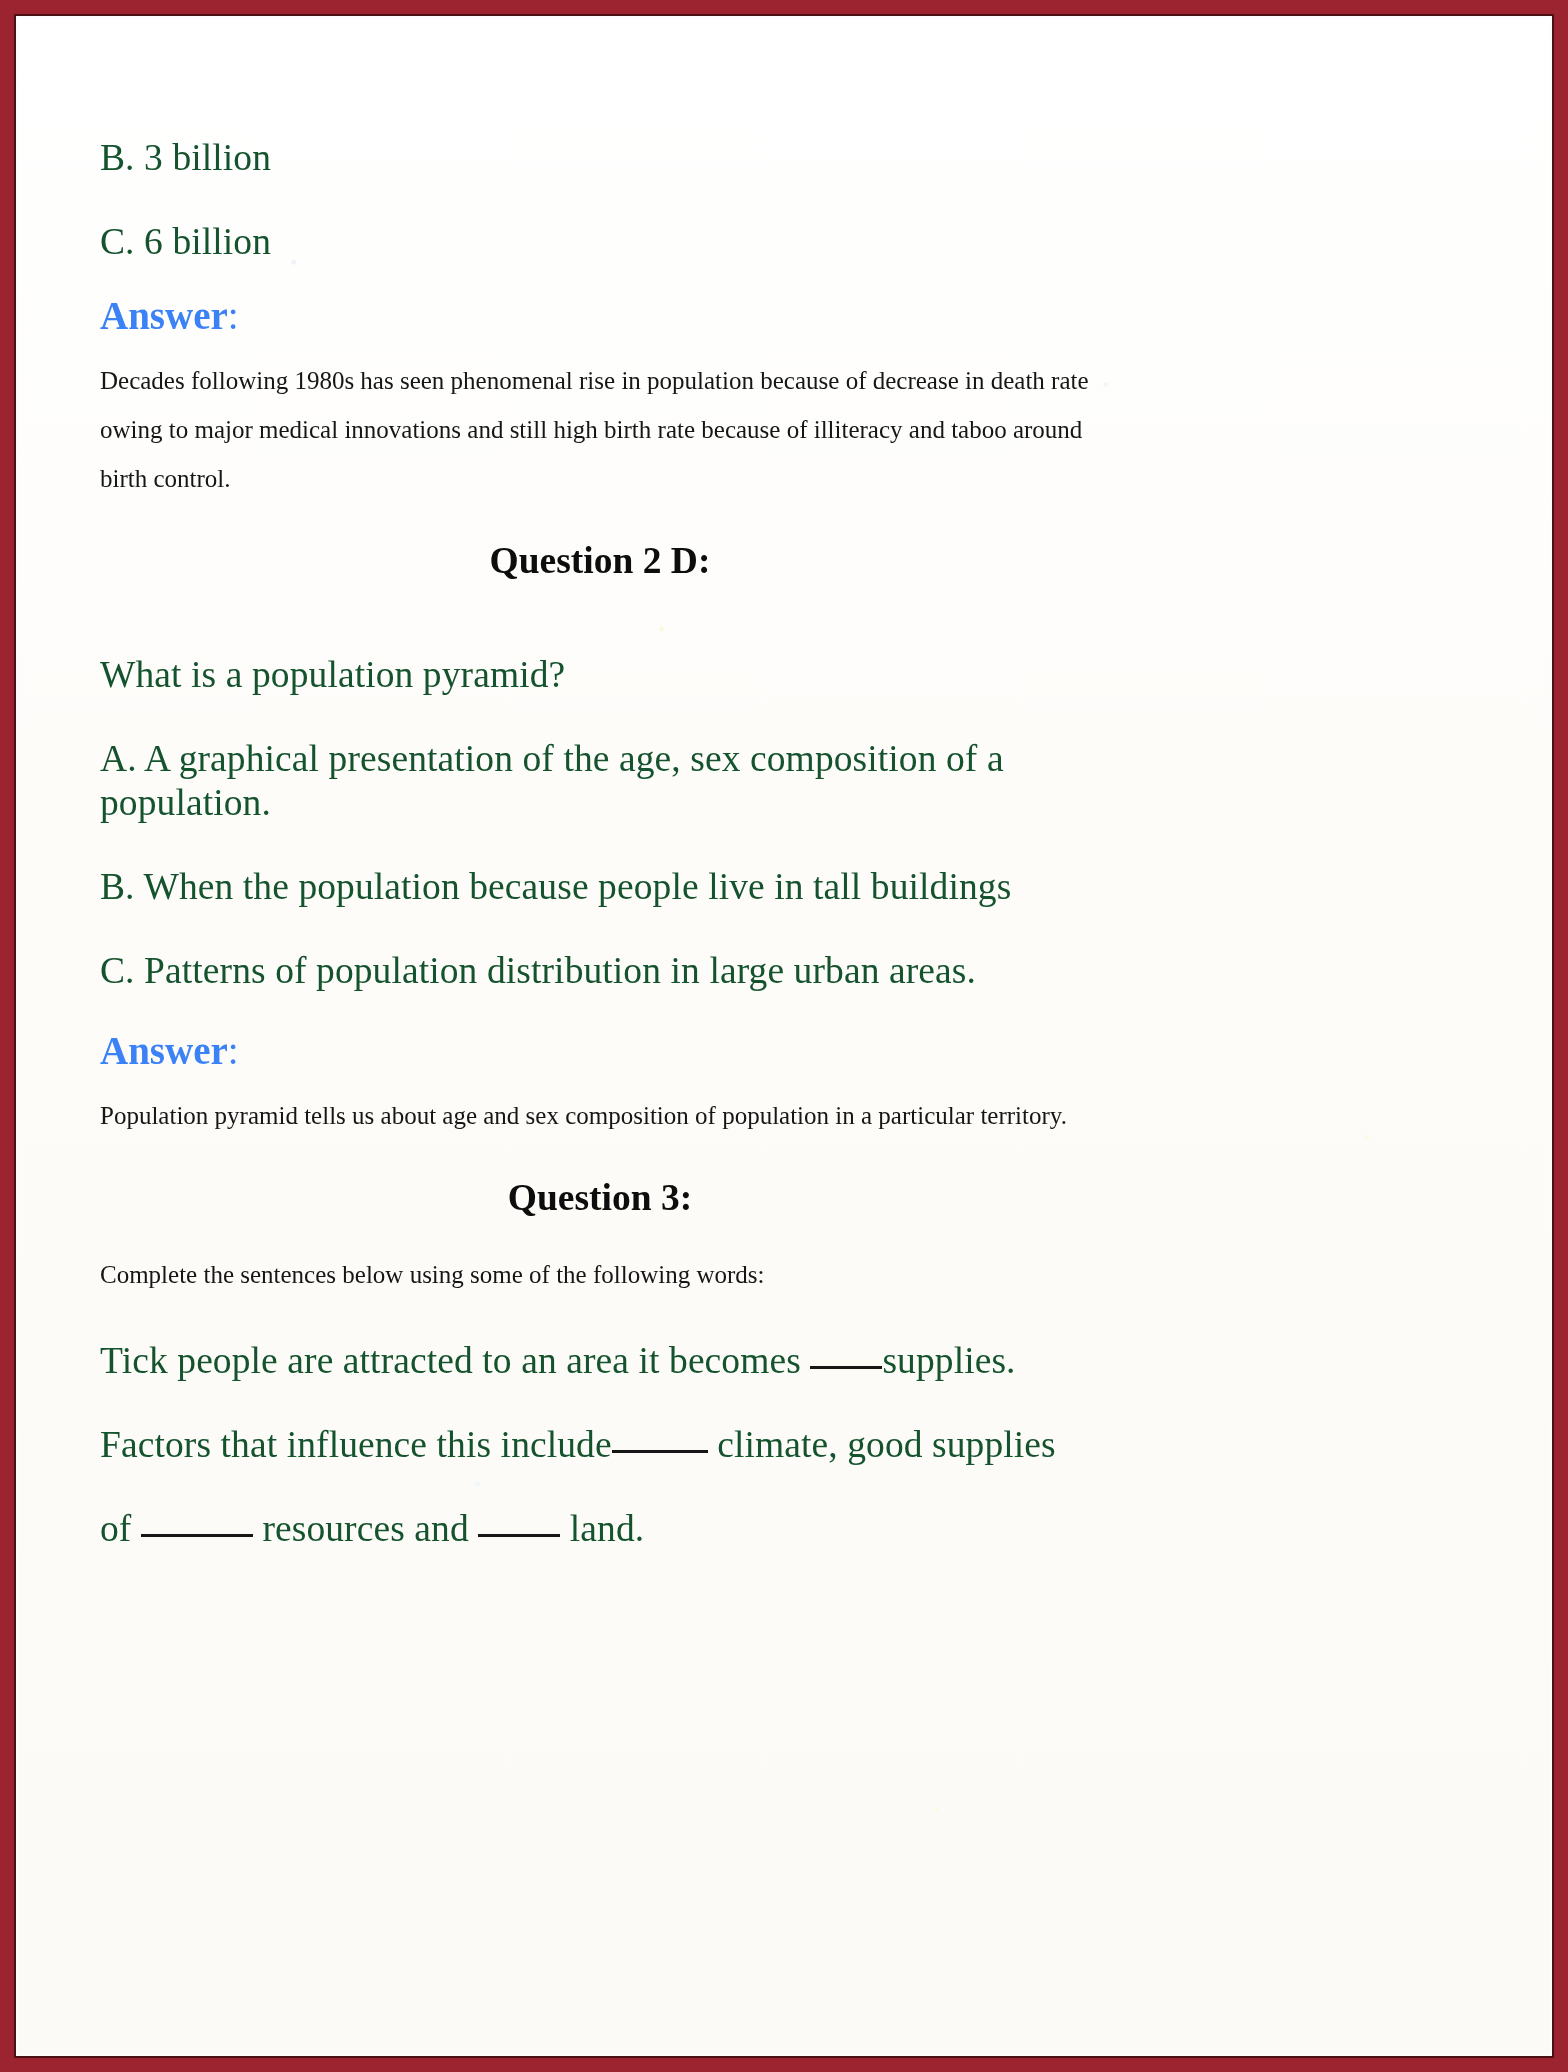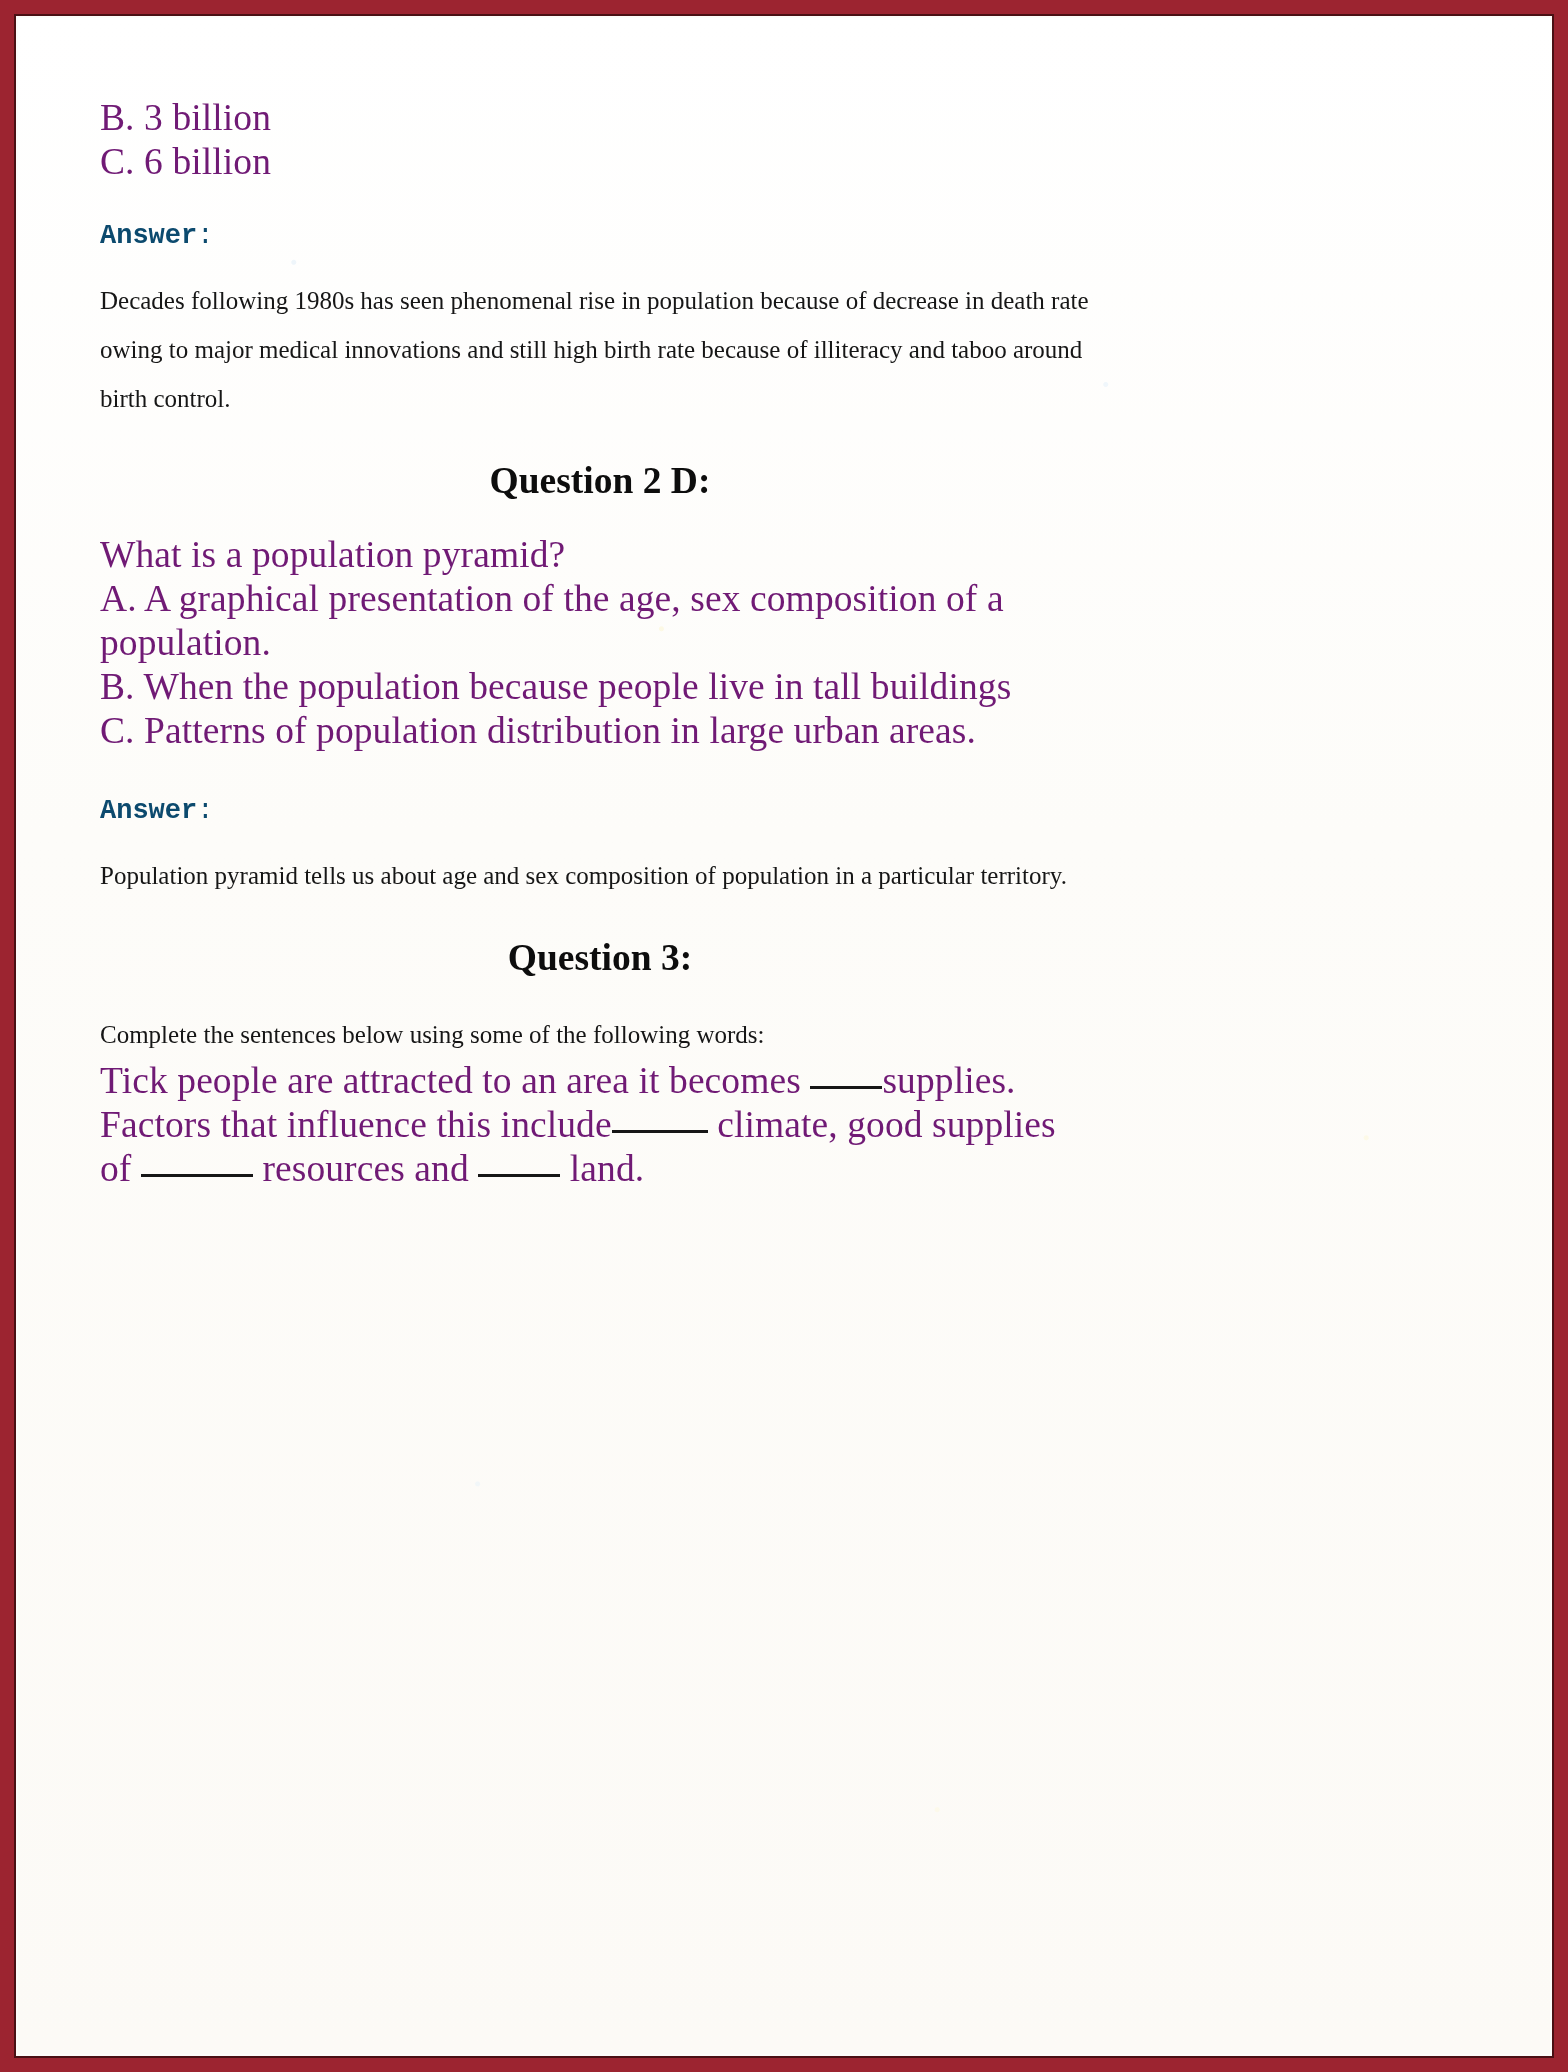--- a/index.html
+++ b/index.html
@@ -64,45 +64,45 @@
     left: 82px;
     top: 78px;
     width: 1000px;
     color: #1a1a1a;
   }
 
   .line {
     font-size: 37.5px;
     line-height: 44px;
     letter-spacing: 0.1px;
-    color: #701a75;
+    color: #14532d;
     white-space: pre-wrap;
+    margin-top: 40px;
   }
 
   .para {
     font-size: 25px;
     line-height: 49px;
     color: #161616;
     text-align: left;
   }
 
   .heading {
     font-size: 37.5px;
     line-height: 44px;
     font-weight: bold;
     color: #0d0d0d;
     text-align: center;
   }
 
   .answer-label {
-    font-size: 27px;
+    font-size: 39px;
     line-height: 44px;
     font-weight: bold;
-    color: #0c4a6e;
-    font-family: Liberation Mono, monospace;
+    color: #3b82f6;
   }
   .answer-label .colon {
     font-weight: normal;
   }
 
   .gap-sm { height: 18px; }
   .gap-md { height: 30px; }
   .gap-lg { height: 36px; }
 
   .blank {

